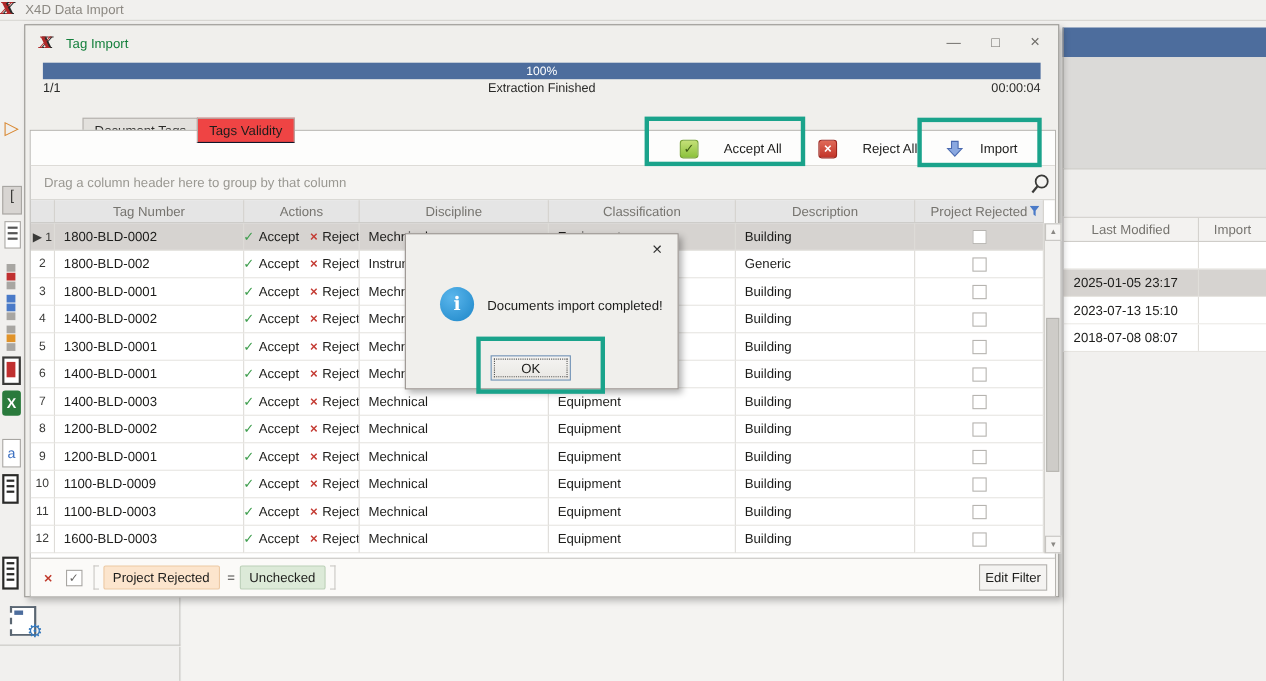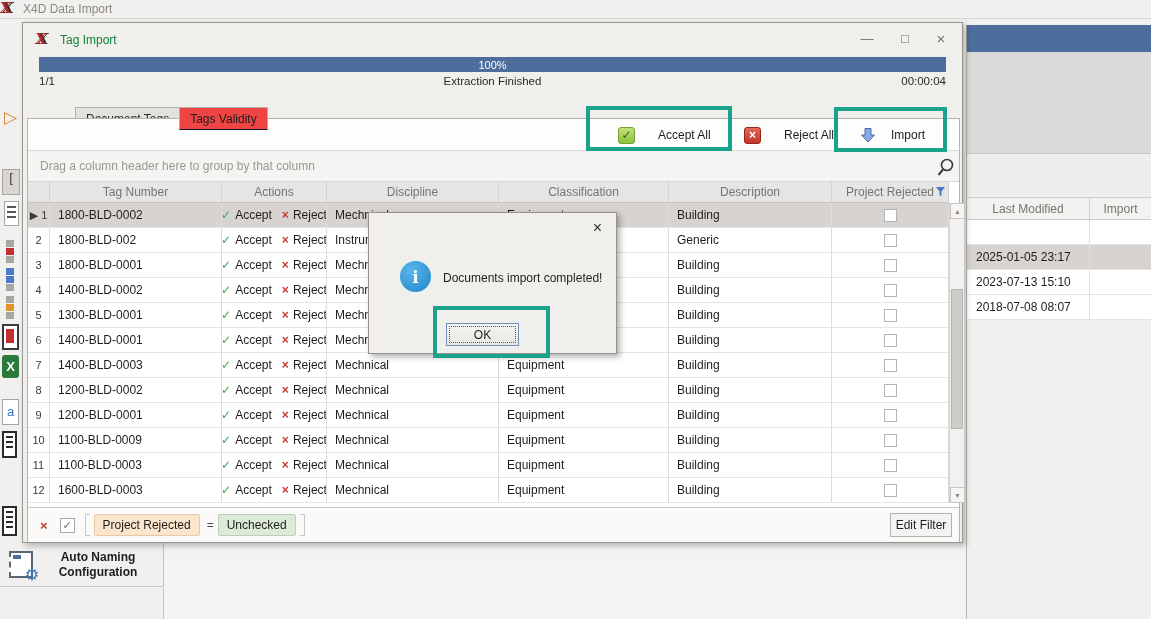--- a/index.html
+++ b/index.html
@@ -220,22 +220,20 @@
         </div>
       </div>
   </div>
   <div class="bd-below"></div>
 
   <div class="bl-panel">
     <div class="an-icon">
       <div class="dot"></div>
         <div class="gear">⚙</div>
     </div>
-    <div class="bl-label">Auto Naming
-Configuration</div>
   </div>
   <div class="bl-rest"></div>
   <div class="bl-void"></div>
 
   <div class="win">
     <div class="win-title">
       <span class="xlogo">
           <span class="xb">X</span>
           <span class="xr">X</span>
         </span>

